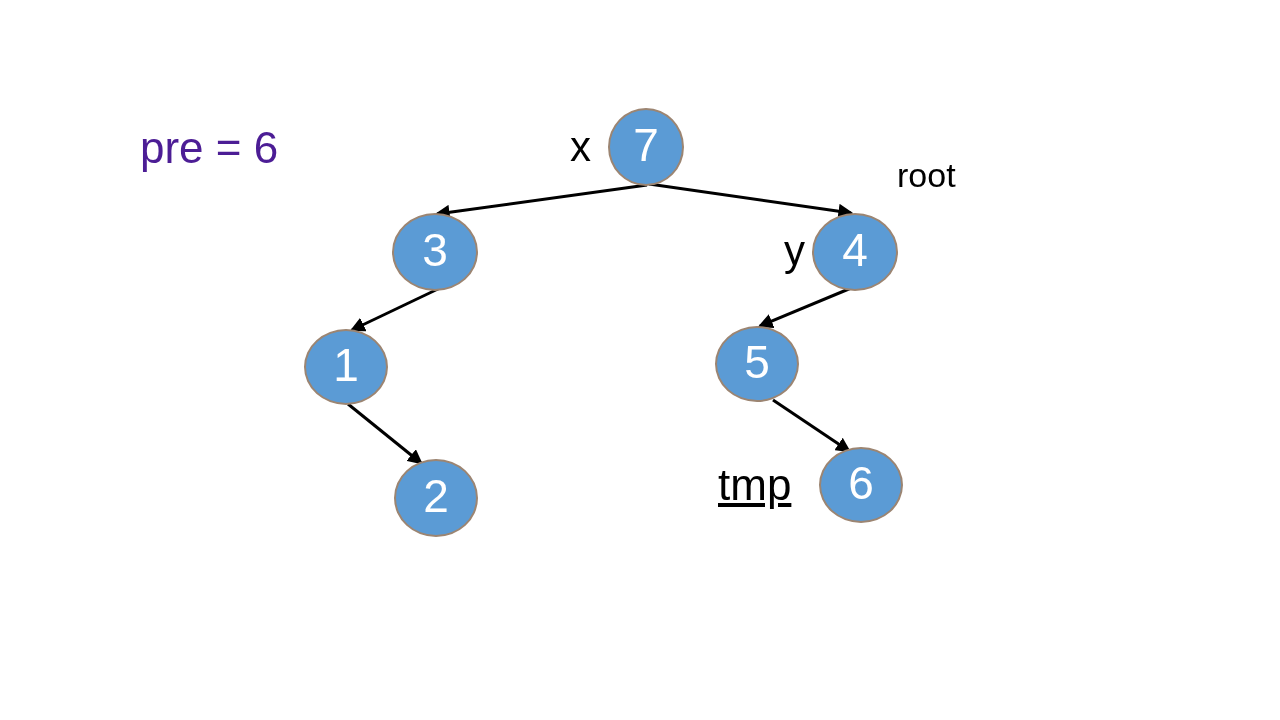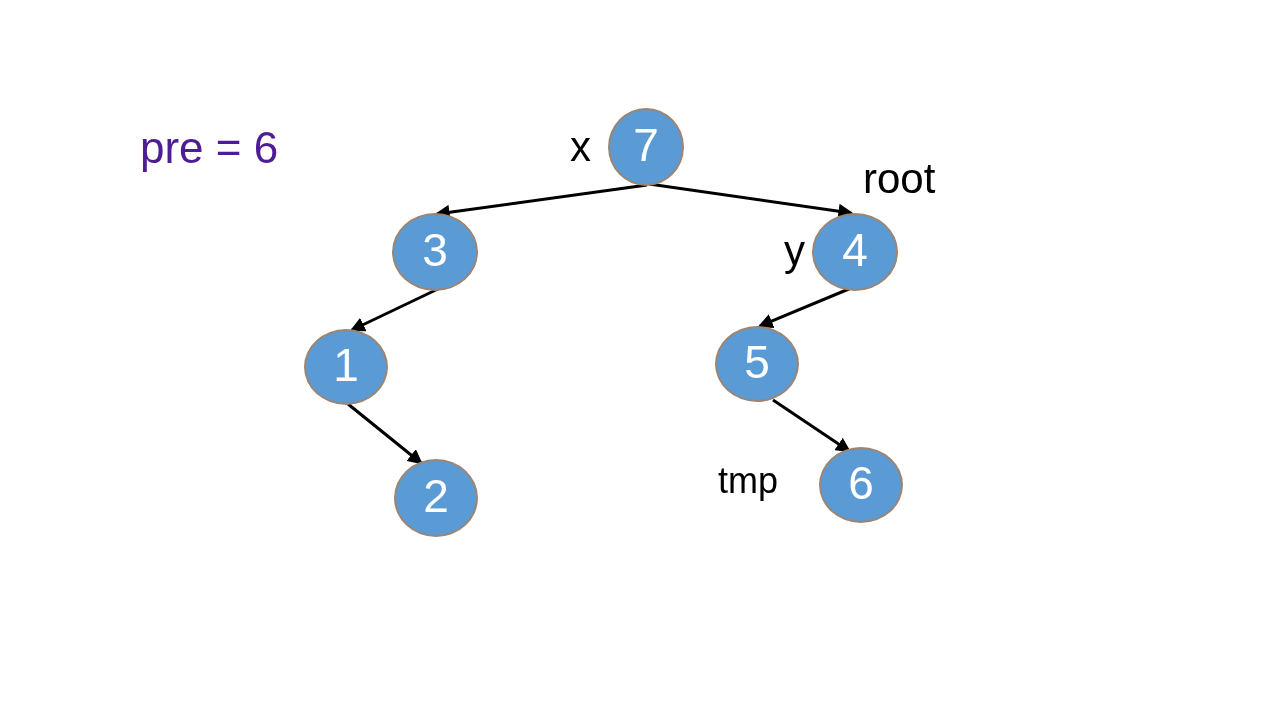--- a/index.html
+++ b/index.html
@@ -92,18 +92,18 @@
       <div class="node" style="left: 394px; top: 459px; width: 84px; height: 78px; background: rgb(91, 155, 213); border: 2px solid rgb(156, 133, 114); color: rgb(255, 255, 255); font-size: 46px;">
         <span class="node-label">2</span>
       </div>
       <div class="node" style="left: 819px; top: 447px; width: 84px; height: 76px; background: rgb(91, 155, 213); border: 2px solid rgb(156, 133, 114); color: rgb(255, 255, 255); font-size: 46px;">
         <span class="node-label">6</span>
       </div>
     </div>
   <div id="annotation-layer">
       <div class="ann" style="left: 140px; top: 126px; font-size: 44px; color: #4c1d95;">pre = 6</div>
       <div class="ann" style="left: 570px; top: 126px; font-size: 42px; color: rgb(0, 0, 0);">x</div>
-      <div class="ann" style="left: 863px; top: 158px; font-size: 42px; color: rgb(0, 0, 0);">root</div>
+      <div class="ann" style="left: 897px; top: 158px; font-size: 34px; color: rgb(0, 0, 0);">root</div>
       <div class="ann" style="left: 784px; top: 230px; font-size: 42px; color: rgb(0, 0, 0);">y</div>
-      <div class="ann" style="left: 718px; top: 463px; font-size: 36px; color: rgb(0, 0, 0);">tmp</div>
+      <div class="ann" style="left: 718px; top: 463px; font-size: 44px; color: rgb(0, 0, 0); text-decoration: underline;">tmp</div>
     </div>
 
 </div>
 
 </body></html>

